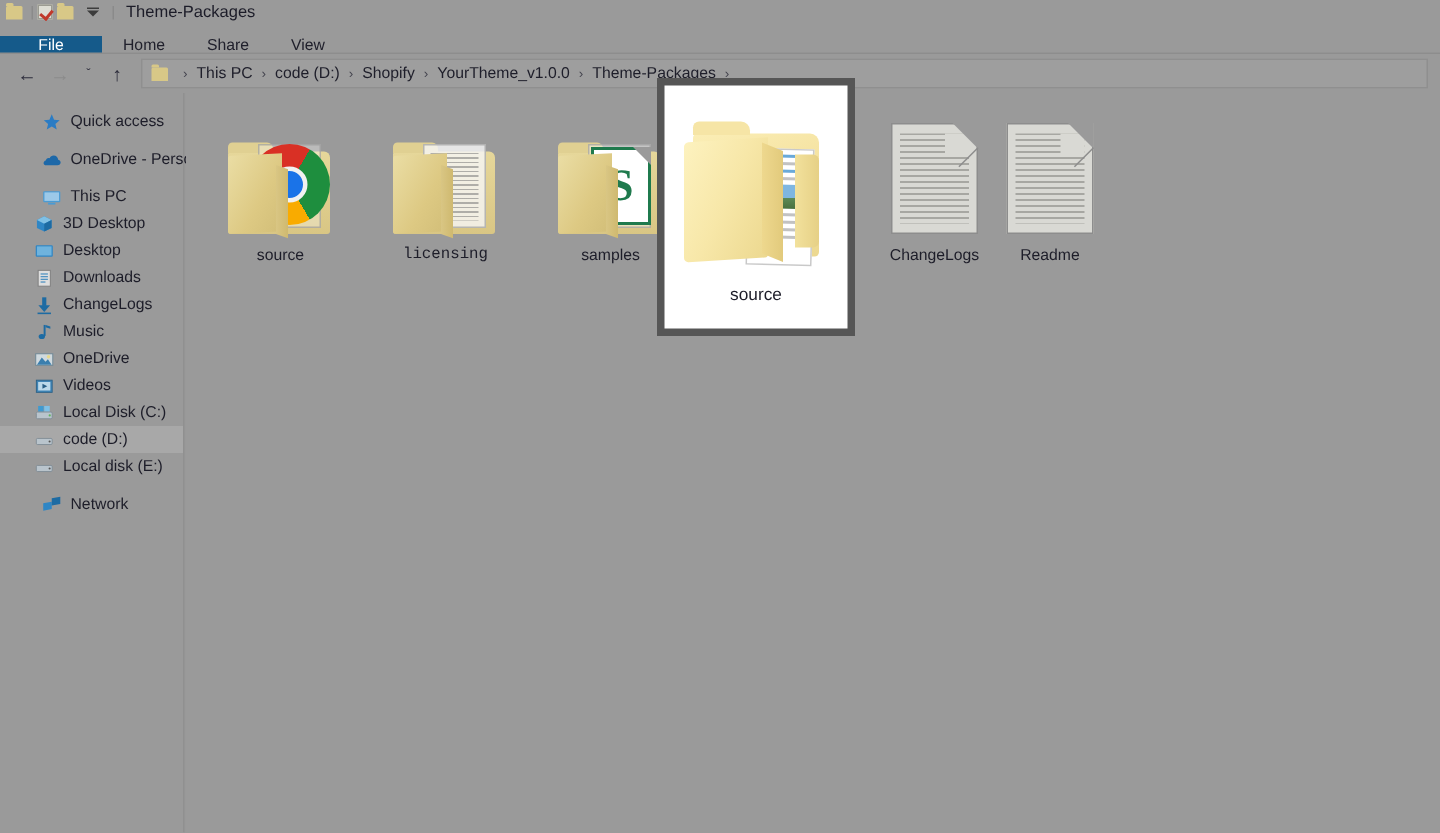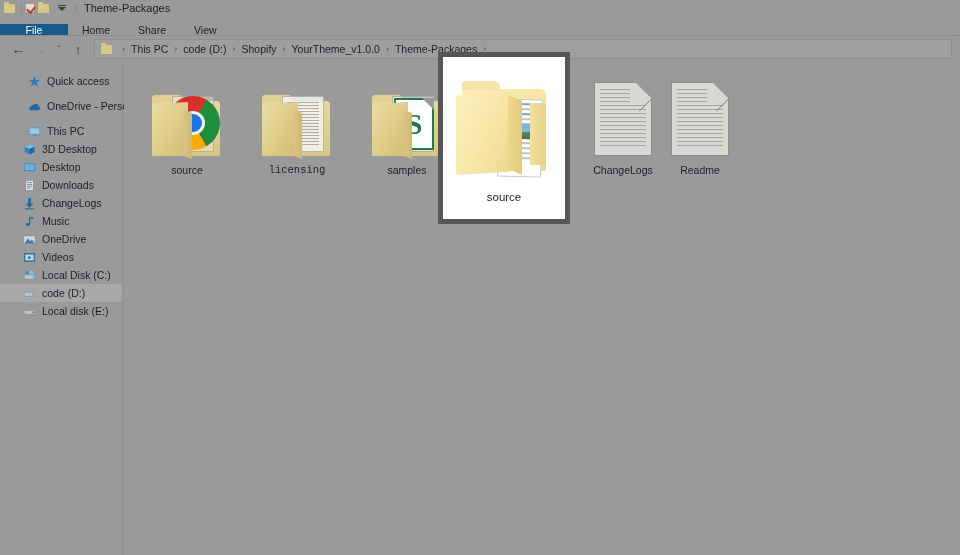--- a/index.html
+++ b/index.html
@@ -620,20 +620,27 @@
   <div class="side-item indent">
     <svg class="sicon" viewBox="0 0 16 16">
       <rect x="1.5" y="6.5" width="13" height="5" rx="1" fill="#b9c4cc" stroke="#7c8a93" stroke-width="0.7"></rect>
       <circle cx="12.4" cy="9" r="0.85" fill="#555"></circle>
     </svg>
     <span class="side-label">Local disk (E:)</span>
   </div>
 
   <div class="side-gap"></div>
 
+  <div class="side-item">
+    <svg class="sicon" viewBox="0 0 16 16">
+      <rect x="1" y="7" width="7" height="6" fill="#2f86c5" transform="skewY(-10)"></rect>
+      <rect x="8" y="4" width="7" height="6" fill="#1d6ba3" transform="skewY(-10)"></rect>
+    </svg>
+    <span class="side-label">Network</span>
+  </div>
 
 </div>
 
 <div class="content">
 
   <div class="tile" style="left:15px; top:10px;">
     <div class="tile-icon-box">
       <div class="folder-thumb">
         <div class="folder-back"></div>
         <div class="doc-prev" style="background:rgba(250,250,250,0.35);"></div>

